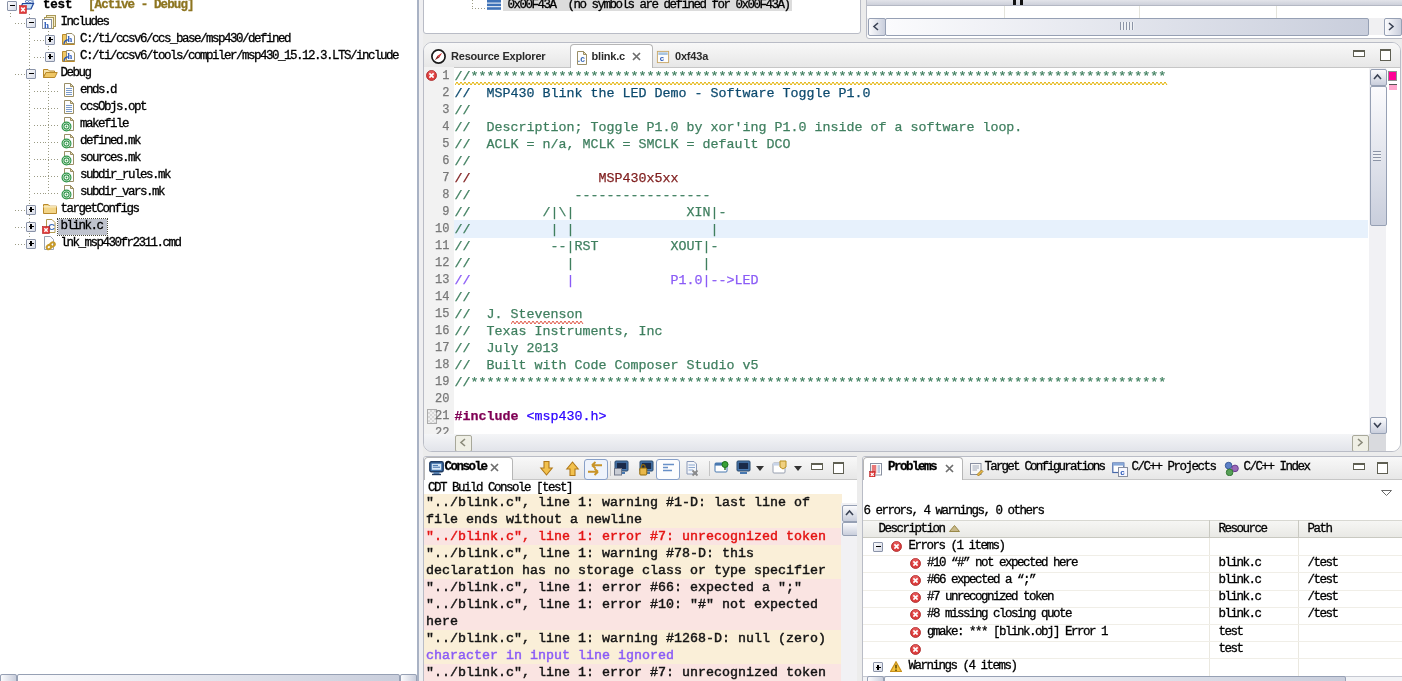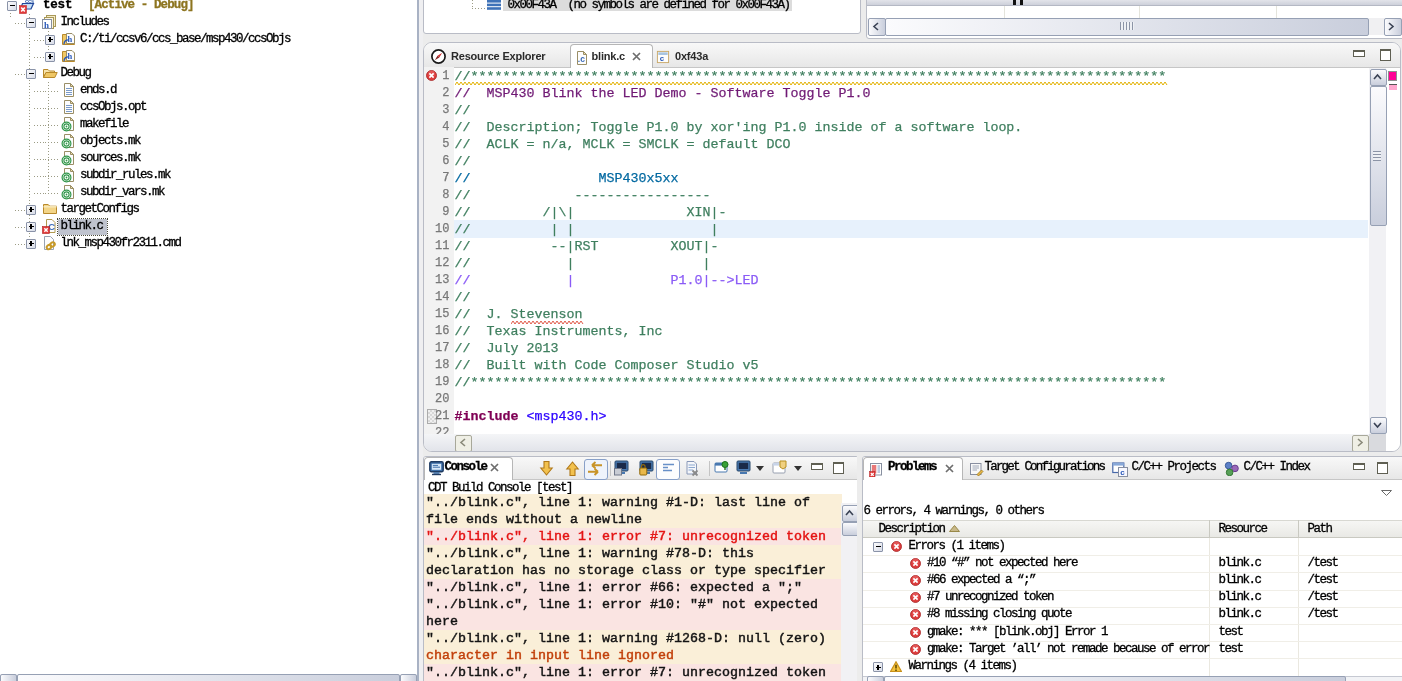--- a/index.html
+++ b/index.html
@@ -52,32 +52,33 @@
 <div class="eb plus" style="left:45px;top:34.5px">
       <i></i>
       <b></b>
     </div>
 <svg class="r" style="left:61px;top:31px" width="16" height="16" viewBox="0 0 16 16">
       <path d="M1.5 13.5 V3.5 H5.5 L7 5 H13.5 V13.5 Z" fill="#F0C864" stroke="#B8892B"></path>
       <path d="M5.5 2.5 H11 L13.5 5 V12.5 H5.5 Z" fill="#FDFDFD" stroke="#9A8E66"></path>
       <text x="6.5" y="11" font-family="Liberation Serif" font-size="8.5" font-weight="bold" fill="#2858B8">h</text>
       <path d="M3 13.2 C3 9.5 5.5 8.8 8 9" stroke="#2858B8" stroke-width="1.3" fill="none"></path>
     </svg>
-<span class="uif" style="left:80px;top:31.5px">C:/ti/ccsv6/ccs_base/msp430/ccsObjs</span>
+<span class="uif" style="left:80px;top:31.5px">C:/ti/ccsv6/ccs_base/msp430/defined</span>
 <div class="doth" style="left:34px;top:56.5px;width:11px"></div>
 <div class="eb plus" style="left:45px;top:51.5px">
       <i></i>
       <b></b>
     </div>
 <svg class="r" style="left:61px;top:48px" width="16" height="16" viewBox="0 0 16 16">
       <path d="M1.5 13.5 V3.5 H5.5 L7 5 H13.5 V13.5 Z" fill="#F0C864" stroke="#B8892B"></path>
       <path d="M5.5 2.5 H11 L13.5 5 V12.5 H5.5 Z" fill="#FDFDFD" stroke="#9A8E66"></path>
       <text x="6.5" y="11" font-family="Liberation Serif" font-size="8.5" font-weight="bold" fill="#2858B8">h</text>
       <path d="M3 13.2 C3 9.5 5.5 8.8 8 9" stroke="#2858B8" stroke-width="1.3" fill="none"></path>
     </svg>
+<span class="uif" style="left:80px;top:48.5px">C:/ti/ccsv6/tools/compiler/msp430_15.12.3.LTS/include</span>
 <div class="doth" style="left:15px;top:73.5px;width:11px"></div>
 <div class="eb" style="left:26px;top:68.5px">
       <i></i>
     </div>
 <svg class="r" style="left:42px;top:65px" width="16" height="16" viewBox="0 0 16 16">
       <path d="M1.5 12.5 L1.5 4.5 L6 4.5 L7.5 6 L12.5 6 L12.5 7.5 L4 7.5 Z" fill="#F7E3A9" stroke="#B8892B" stroke-width="1"></path>
       <path d="M1.5 12.5 L4 7.5 L15.2 7.5 L12.8 12.5 Z" fill="#EFC765" stroke="#B8892B" stroke-width="1"></path>
     </svg>
 <span class="uif" style="left:60.5px;top:65.5px">Debug</span>
 <div class="doth" style="left:34px;top:90.5px;width:11px"></div>
@@ -118,21 +119,21 @@
 <span class="uif" style="left:80px;top:116.5px">makefile</span>
 <div class="doth" style="left:34px;top:141.5px;width:11px"></div>
 <div class="doth" style="left:45px;top:141.5px;width:14px"></div>
 <svg class="r" style="left:61px;top:133px" width="16" height="16" viewBox="0 0 16 16">
       <path d="M3.5 1.5 H9.5 L12.5 4.5 V14.5 H3.5 Z" fill="#FDFDFD" stroke="#9A8E66" stroke-width="1"></path>
       <path d="M9.5 1.5 L12.5 4.5 H9.5 Z" fill="#F0DFA8" stroke="#9A8E66" stroke-width="1"></path>
       <circle cx="5.5" cy="10.5" r="4.4" fill="#fff" stroke="#2E9648" stroke-width="1.2"></circle>
       <circle cx="5.5" cy="10.5" r="2.6" fill="none" stroke="#2E9648" stroke-width="1.1"></circle>
       <circle cx="5.5" cy="10.5" r="0.9" fill="#2E9648"></circle>
     </svg>
-<span class="uif" style="left:80px;top:133.5px">objects.mk</span>
+<span class="uif" style="left:80px;top:133.5px">defined.mk</span>
 <div class="doth" style="left:34px;top:158.5px;width:11px"></div>
 <div class="doth" style="left:45px;top:158.5px;width:14px"></div>
 <svg class="r" style="left:61px;top:150px" width="16" height="16" viewBox="0 0 16 16">
       <path d="M3.5 1.5 H9.5 L12.5 4.5 V14.5 H3.5 Z" fill="#FDFDFD" stroke="#9A8E66" stroke-width="1"></path>
       <path d="M9.5 1.5 L12.5 4.5 H9.5 Z" fill="#F0DFA8" stroke="#9A8E66" stroke-width="1"></path>
       <circle cx="5.5" cy="10.5" r="4.4" fill="#fff" stroke="#2E9648" stroke-width="1.2"></circle>
       <circle cx="5.5" cy="10.5" r="2.6" fill="none" stroke="#2E9648" stroke-width="1.1"></circle>
       <circle cx="5.5" cy="10.5" r="0.9" fill="#2E9648"></circle>
     </svg>
 <span class="uif" style="left:80px;top:150.5px">sources.mk</span>
@@ -276,26 +277,26 @@
 14
 15
 16
 17
 18
 19
 20
 21
 22</pre>
 <pre class="r code" style="left:30.5px;top:25px;margin:0;line-height:17px"><span style="color:#3F7F5F">//***************************************************************************************</span>
-<span style="color:#701a75">//  MSP430 Blink the LED Demo - Software Toggle P1.0</span>
+<span style="color:#0c4a6e">//  MSP430 Blink the LED Demo - Software Toggle P1.0</span>
 <span style="color:#3F7F5F">//</span>
 <span style="color:#3F7F5F">//  Description; Toggle P1.0 by xor'ing P1.0 inside of a software loop.</span>
 <span style="color:#3F7F5F">//  ACLK = n/a, MCLK = SMCLK = default DCO</span>
 <span style="color:#3F7F5F">//</span>
-<span style="color:#0369a1">//                MSP430x5xx</span>
+<span style="color:#7f1d1d">//                MSP430x5xx</span>
 <span style="color:#3F7F5F">//             -----------------</span>
 <span style="color:#3F7F5F">//         /|\|              XIN|-</span>
 <span style="color:#3F7F5F">//          | |                 |</span>
 <span style="color:#3F7F5F">//          --|RST         XOUT|-</span>
 <span style="color:#3F7F5F">//            |                |</span>
 <span style="color:#8b5cf6">//            |            P1.0|--&gt;LED</span>
 <span style="color:#3F7F5F">//</span>
 <span style="color:#3F7F5F">//  J. Stevenson</span>
 <span style="color:#3F7F5F">//  Texas Instruments, Inc</span>
 <span style="color:#3F7F5F">//  July 2013</span>
@@ -416,21 +417,21 @@
 <div class="r" style="left:0;top:206.5px;width:418px;height:34px;background:#FAE4E2"></div>
 <pre class="r code" style="left:2px;top:36.5px;margin:0;line-height:17px;-webkit-text-stroke:0.45px"><span style="color:#141414">"../blink.c", line 1: warning #1-D: last line of</span>
 <span style="color:#141414">file ends without a newline</span>
 <span style="color:#E41414">"../blink.c", line 1: error #7: unrecognized token</span>
 <span style="color:#141414">"../blink.c", line 1: warning #78-D: this</span>
 <span style="color:#141414">declaration has no storage class or type specifier</span>
 <span style="color:#141414">"../blink.c", line 1: error #66: expected a ";"</span>
 <span style="color:#141414">"../blink.c", line 1: error #10: "#" not expected</span>
 <span style="color:#141414">here</span>
 <span style="color:#141414">"../blink.c", line 1: warning #1268-D: null (zero)</span>
-<span style="color:#c2410c">character in input line ignored</span>
+<span style="color:#8b5cf6">character in input line ignored</span>
 <span style="color:#141414">"../blink.c", line 1: error #7: unrecognized token</span></pre>
 <div class="r" style="left:417px;top:46px;width:17px;height:180px;background:#F1F1F4"></div>
 <div class="sb" style="left:417.5px;top:47.5px;width:15px;height:15px"></div>
 <svg class="r" style="left:421px;top:51.5px" width="9" height="8" viewBox="0 0 9 8">
         <path d="M1 6 L4.5 2 L8 6" stroke="#3A4254" stroke-width="1.6" fill="none"></path>
       </svg>
 <div class="sb" style="left:417.5px;top:64.5px;width:15px;height:12px"></div>
 </div>
 <div class="r" style="left:857px;top:456px;width:5px;height:225px;background:#ECECEC"></div>
 <div class="panel" style="left:862px;top:456px;width:541px;height:226px;border-radius:3px 0 0 0;overflow:hidden">
@@ -536,21 +537,20 @@
         <path d="M3.4 3.4 L7.6 7.6 M7.6 3.4 L3.4 7.6" stroke="#fff" stroke-width="1.6"></path>
       </svg>
 <span class="uif" style="left:64px;top:167.6px">gmake: *** [blink.obj] Error 1</span>
 <span class="uif" style="left:355.5px;top:167.6px">test</span>
 <div class="r" style="left:0;top:201.4px;width:541px;height:1px;background:#F0EEE7"></div>
 <svg class="r" style="left:47px;top:187px" width="11" height="11" viewBox="0 0 11 11">
         <circle cx="5.5" cy="5.5" r="5" fill="#DD3C3C" stroke="#A42222" stroke-width="0.8"></circle>
         <circle cx="5.5" cy="3.8" r="3.4" fill="#E96A6A" opacity="0.55"></circle>
         <path d="M3.4 3.4 L7.6 7.6 M7.6 3.4 L3.4 7.6" stroke="#fff" stroke-width="1.6"></path>
       </svg>
-<span class="uif" style="left:64px;top:184.8px">gmake: Target ’all’ not remade because of error</span>
 <span class="uif" style="left:355.5px;top:184.8px">test</span>
 <div class="r" style="left:0;top:218.6px;width:541px;height:1px;background:#F0EEE7"></div>
 <div class="eb plus" style="left:10px;top:205.0px">
         <i></i>
         <b></b>
       </div>
 <svg class="r" style="left:27px;top:204px" width="12" height="11" viewBox="0 0 12 11">
         <path d="M6 0.8 L11.6 10.7 H0.4 Z" fill="#F5C33C" stroke="#C8901A" stroke-width="1.2"></path>
         <path d="M6 3.8 V7.4 M6 8.4 V9.9" stroke="#5A4500" stroke-width="1.5"></path>
       </svg>

